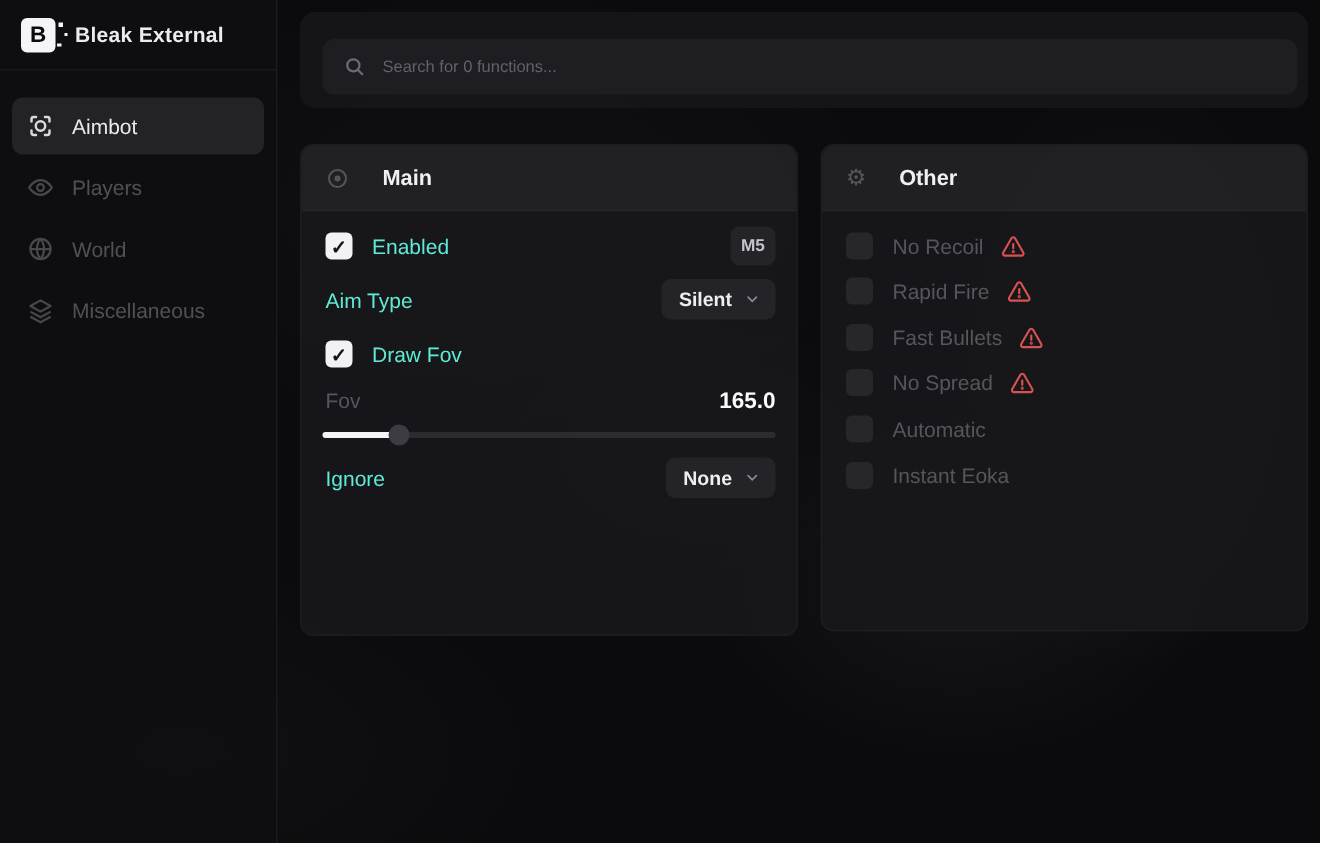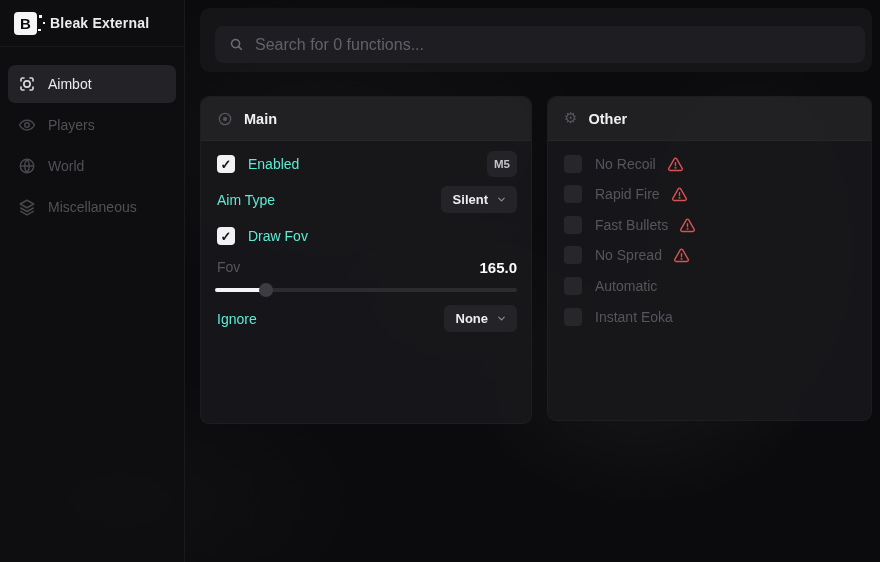--- a/index.html
+++ b/index.html
@@ -62,33 +62,33 @@
   .search-wrap {
     position: absolute; left: 15px; top: 8px; width: 672px; height: 64px;
     background: rgba(23,23,26,0.85); border-radius: 10px;
   }
   .search-input {
     position: absolute; left: 15px; top: 18px; width: 650px; height: 37px;
     background: #1e1e22; border-radius: 8px;
     display: flex; align-items: center; padding: 0 14px; gap: 11px;
     cursor: text;
   }
-  .search-input .placeholder { color: #61616a; font-size: 16px; }
+  .search-input .placeholder { color: #61616a; font-size: 11px; }
   .search-ic { color: #6b6b74; display: flex; }
 
   .panel {
     position: absolute; background: rgba(24,24,27,0.92); border-radius: 9px;
     border: 1px solid rgba(255,255,255,0.03);
   }
   .panel-main { left: 15px; top: 96px; width: 332px; height: 328px; }
   .panel-other { left: 362px; top: 96px; width: 325px; height: 325px; }
   .panel-header {
     height: 44px; background: rgba(255,255,255,0.045);
     border-radius: 9px 9px 0 0;
-    display: flex; align-items: center; padding: 0 16px; gap: 11px;
+    display: flex; align-items: center; padding: 0 16px; gap: 22px;
     border-bottom: 1px solid rgba(255,255,255,0.03);
   }
   .panel-header .ic { color: #55555c; display: flex; }
   .panel-title { font-size: 14.5px; font-weight: 600; color: #f0f0f2; }
 
   .prow { position: absolute; left: 16px; right: 14px; display: flex; align-items: center; }
 
   .checkbox {
     width: 18px; height: 18px; border-radius: 4px; flex: 0 0 auto;
     display: flex; align-items: center; justify-content: center; cursor: pointer;

